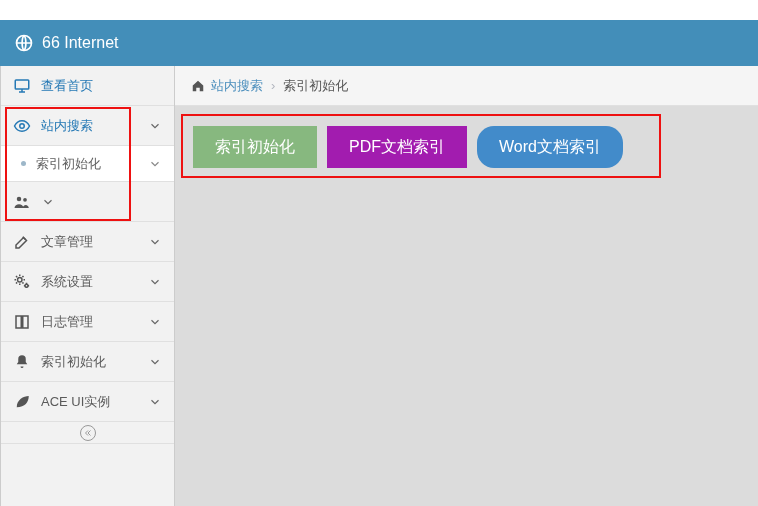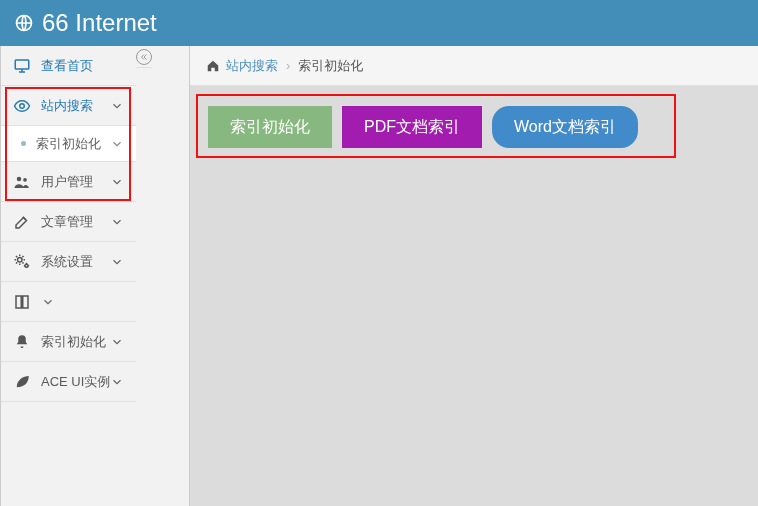--- a/index.html
+++ b/index.html
@@ -7,37 +7,39 @@
   body { display: flex; flex-direction: column; width: 758px; height: 506px; background: #fff; }
 
   
   .topbar {
     height: 46px;
     background: #438eb9;
     color: #fff;
     display: flex;
     align-items: center;
     padding: 0 14px;
-    font-size: 24px;
+    font-size: 16px;
     font-weight: 300;
+    margin-top: 20px;
   }
   .topbar .globe {
     width: 20px; height: 20px; margin-right: 8px; flex: 0 0 auto;
   }
 
   
   .main { flex: 1 1 auto; display: flex; min-height: 0; }
 
   
   .sidebar {
-    width: 190px;
+    width: 175px;
     background: #f2f2f2;
     border-right: 1px solid #ccc;
     border-left: 1px solid #ccc;
     display: flex;
+    flex-direction: column;
     position: relative;
   }
   .sidebar ul { list-style: none; }
   .nav-item {
     display: flex; align-items: center;
     height: 40px;
     padding: 0 12px;
     border-bottom: 1px solid #e0e0e0;
     color: #5a5a5a;
     cursor: pointer;
@@ -189,21 +191,20 @@
       </ul>
 
       <li class="nav-item">
         <span class="icon">
           <svg viewBox="0 0 24 24" width="18" height="18" fill="#555">
               <circle cx="8" cy="8" r="3"></circle>
               <circle cx="16" cy="9" r="2.5"></circle>
               <path d="M2 20c0-3 3-5 6-5s6 2 6 5zM13 20c0-2.2 2-4 4-4s4 1.8 4 4z"></path>
             </svg>
         </span>
-        <span class="label">用户管理</span>
         <span class="chevron">
           <svg viewBox="0 0 24 24" width="14" height="14" fill="none" stroke="#666" stroke-width="2">
               <path d="M6 9l6 6 6-6"></path>
             </svg>
         </span>
       </li>
 
       <li class="nav-item">
         <span class="icon">
           <svg viewBox="0 0 24 24" width="18" height="18" fill="none" stroke="#555" stroke-width="2">
@@ -235,20 +236,21 @@
             </svg>
         </span>
       </li>
 
       <li class="nav-item">
         <span class="icon">
           <svg viewBox="0 0 24 24" width="18" height="18" fill="none" stroke="#555" stroke-width="2">
               <path d="M4 4h7v16H4zM13 4h7v16h-7zM11 4v16M13 4v16"></path>
             </svg>
         </span>
+        <span class="label">日志管理</span>
         <span class="chevron">
           <svg viewBox="0 0 24 24" width="14" height="14" fill="none" stroke="#666" stroke-width="2">
               <path d="M6 9l6 6 6-6"></path>
             </svg>
         </span>
       </li>
 
       <li class="nav-item">
         <span class="icon">
           <svg viewBox="0 0 24 24" width="18" height="18" fill="#555">

